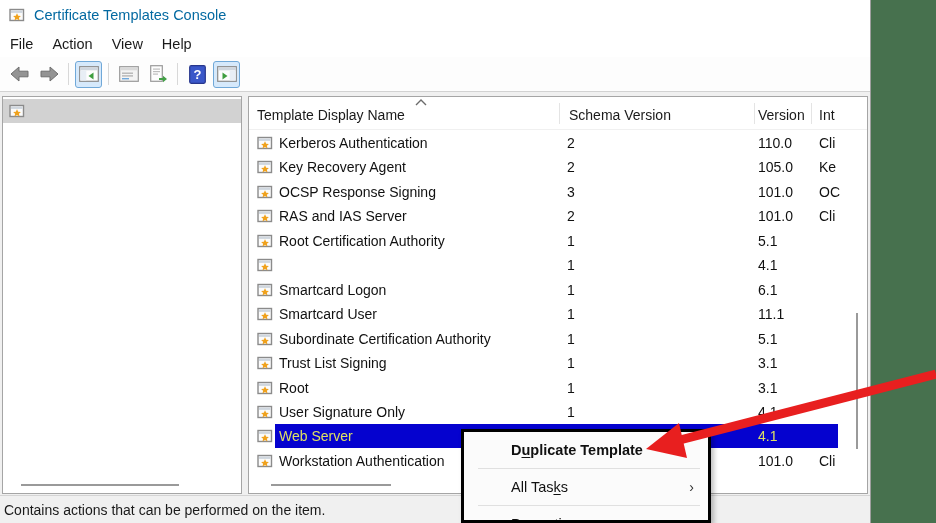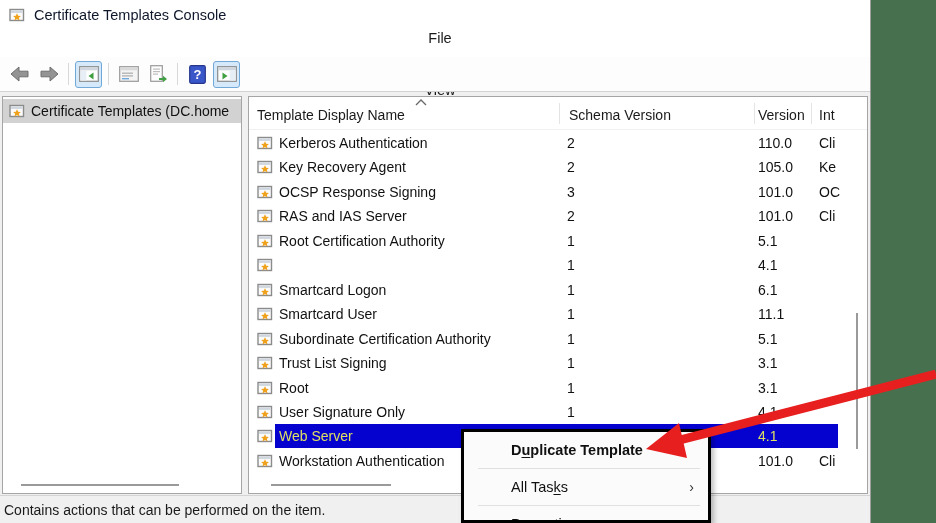--- a/index.html
+++ b/index.html
@@ -9,23 +9,23 @@
     --backdrop-green:#47714e;
     --active-btn-bg:#d6e9fb;
     --active-btn-border:#70a8d8;
     --tree-select:#d2d2d2;
   }
   *{box-sizing:border-box;margin:0;padding:0;font-family:"Liberation Sans",sans-serif;}
   html,body{width:936px;height:523px;overflow:hidden;background:var(--backdrop-green);}
   .window{position:absolute;left:0;top:0;width:871px;height:523px;background:#f0f0f0;border-right:1px solid #9f9f9f;}
   
   .titlebar{position:absolute;left:0;top:0;width:100%;height:30px;background:#ffffff;display:flex;align-items:center;padding-left:9px;}
-  .titlebar .title{font-size:14.5px;color:#0f172a;margin-left:9px;white-space:nowrap;}
-  
-  .menubar{position:absolute;left:0;top:30px;width:100%;height:27px;background:#ffffff;display:flex;align-items:center;padding-left:10px;gap:10px;flex-direction:column;}
+  .titlebar .title{font-size:14.5px;color:#0369a1;margin-left:9px;white-space:nowrap;}
+  
+  .menubar{position:absolute;left:0;top:30px;width:100%;height:27px;background:#ffffff;display:flex;align-items:center;padding-left:10px;gap:19px;}
   .menubar .mi{font-size:14.5px;color:#1a1a1a;cursor:default;}
   
   .toolbar{position:absolute;left:0;top:57px;width:100%;height:35px;background:#fdfdfd;border-bottom:1px solid #d2d2d2;display:flex;align-items:center;padding-left:5px;}
   .tb{width:27px;height:27px;display:flex;align-items:center;justify-content:center;border:1px solid transparent;border-radius:3px;margin:0 1px;}
   .tb.active{background:var(--active-btn-bg);border-color:var(--active-btn-border);}
   .tsep{width:1px;height:22px;background:#d8d8d8;margin:0 5px;}
   
   .pane{position:absolute;background:#ffffff;border:1px solid #a5a5a5;overflow:hidden;}
   .leftpane{left:2px;top:96px;width:240px;height:398px;}
   .rightpane{left:248px;top:96px;width:620px;height:398px;}
@@ -147,21 +147,20 @@
         <polygon points="5.5,6.5 10.5,10 5.5,13.5" fill="#3f9e3f"></polygon>
       </svg>
     </div>
   </div>
 
   <div class="pane leftpane">
     <div class="tree-item">
       <svg width="16" height="16" viewBox="0 0 16 16">
           <use href="#tplicon"></use>
         </svg>
-      <span class="lbl">Certificate Templates (DC.home</span>
     </div>
     <div class="hthumb left"></div>
   </div>
 
   <div class="pane rightpane">
     <div class="lheader">
       <svg class="sortcaret" width="12" height="7" viewBox="0 0 12 7">
         <polyline points="1,6 6,1 11,6" fill="none" stroke="#6b6b6b" stroke-width="1.4"></polyline>
       </svg>
       <span class="hl" style="left:8px">Template Display Name</span>

